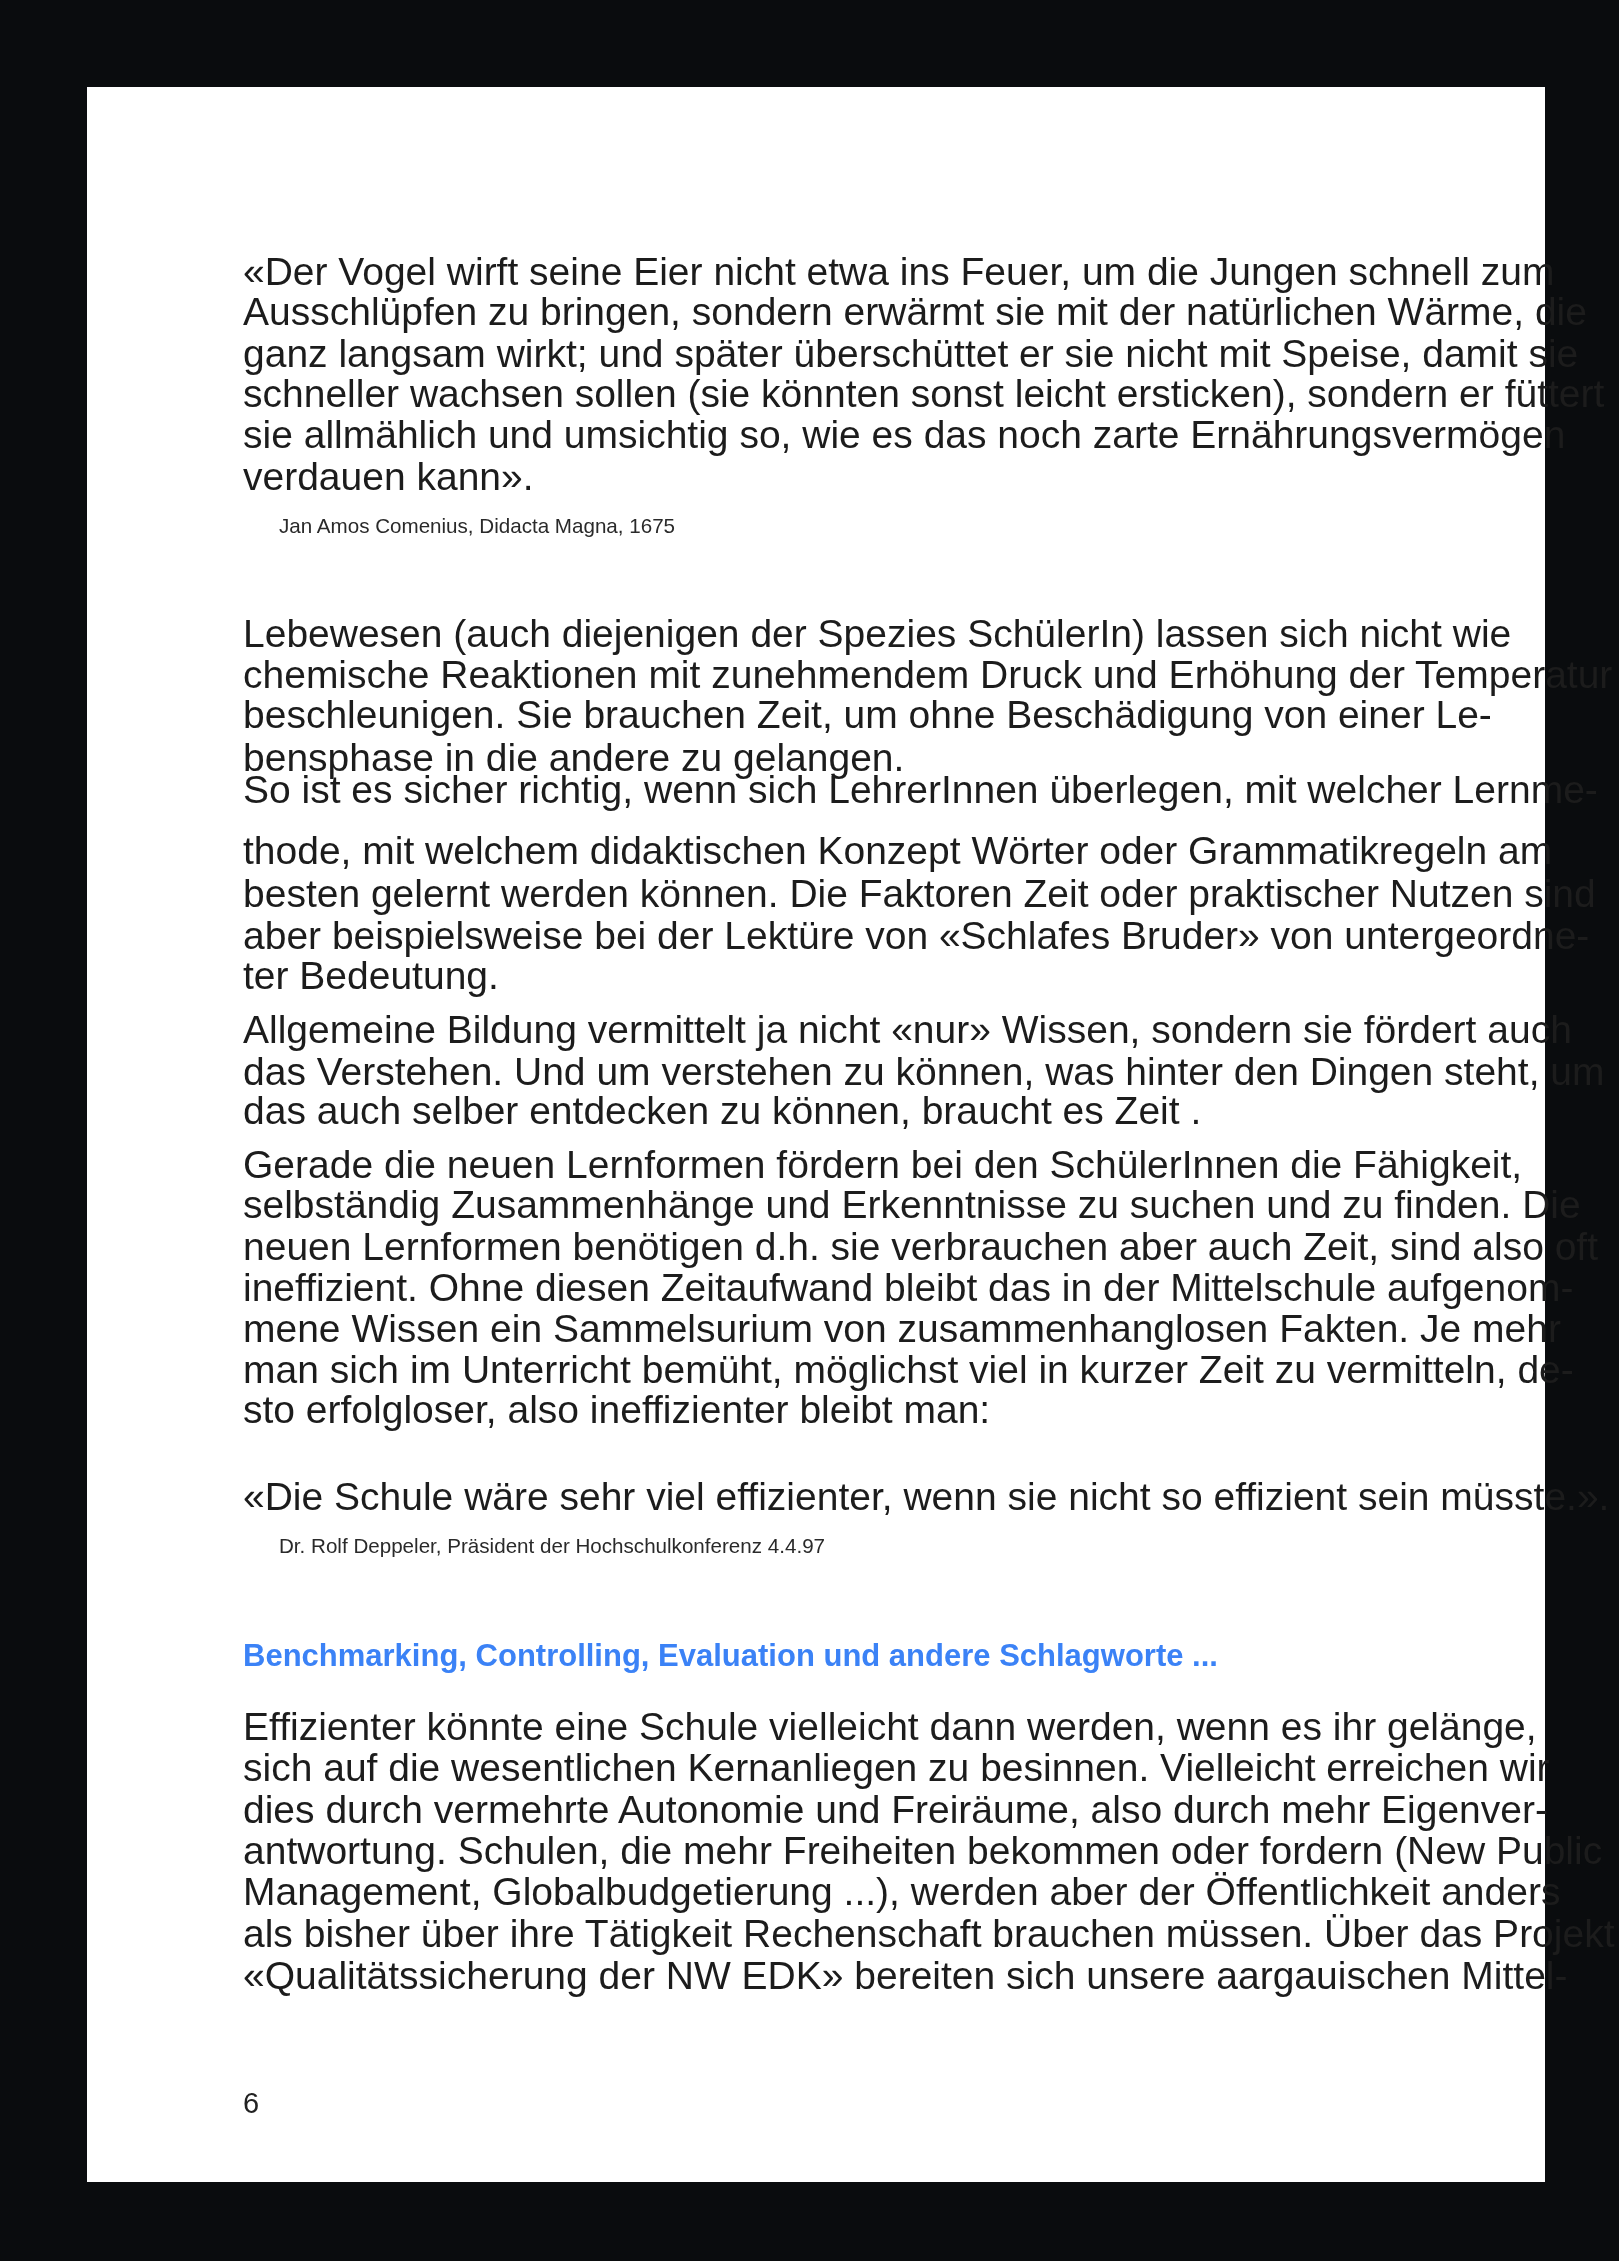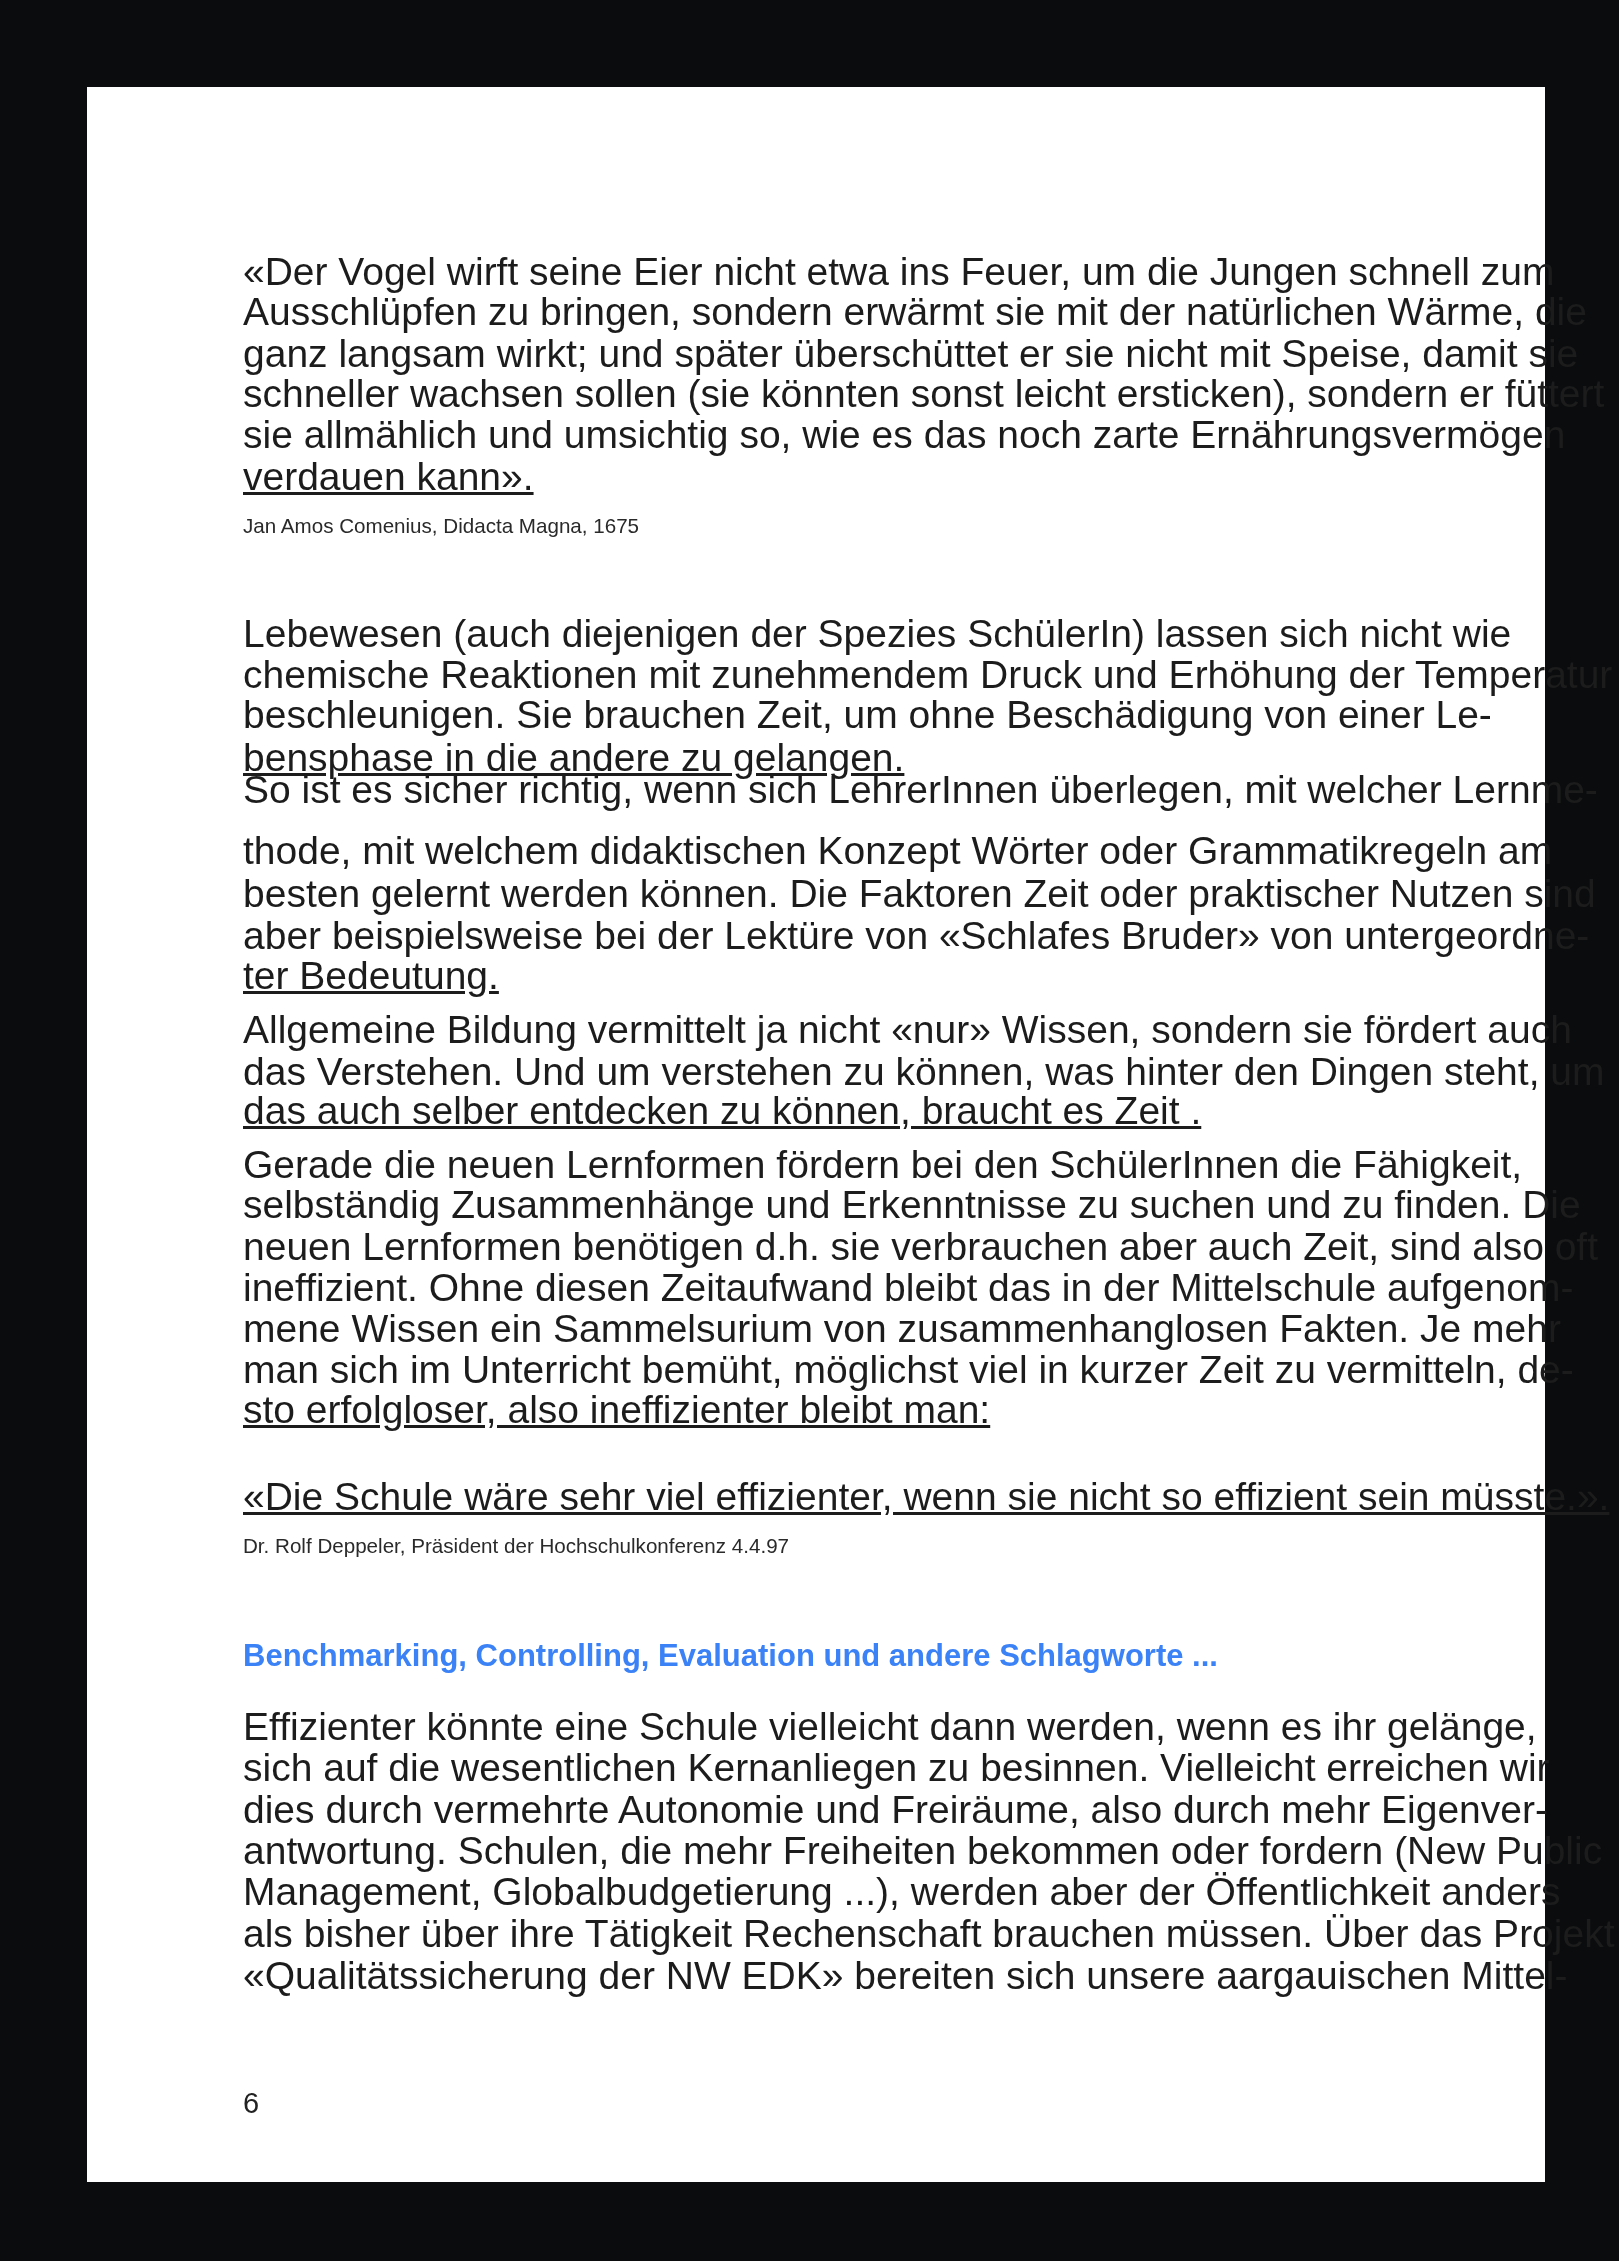--- a/index.html
+++ b/index.html
@@ -20,25 +20,25 @@
     position: absolute;
     left: 243px;
     width: 1097px;
     font-size: 39px;
     line-height: 1;
     color: #1c1c1c;
     white-space: nowrap;
     text-align: justify;
     text-align-last: justify;
   }
-  .line.last { text-align: center; text-align-last: left; text-decoration: underline; }
+  .line.last { text-align: center; text-align-last: left; }
   .line.cite {
     font-size: 20.6px;
     color: #2a2a2a;
-    text-align: left; text-align-last: left;
+    text-align: left; text-align-last: left; margin-left: 36px;
   }
   .line.heading {
     font-size: 31px;
     font-weight: bold;
     color: #3b82f6;
     text-align: left; text-align-last: left;
   }
   .pagenum {
     position: absolute;
     left: 243px;

